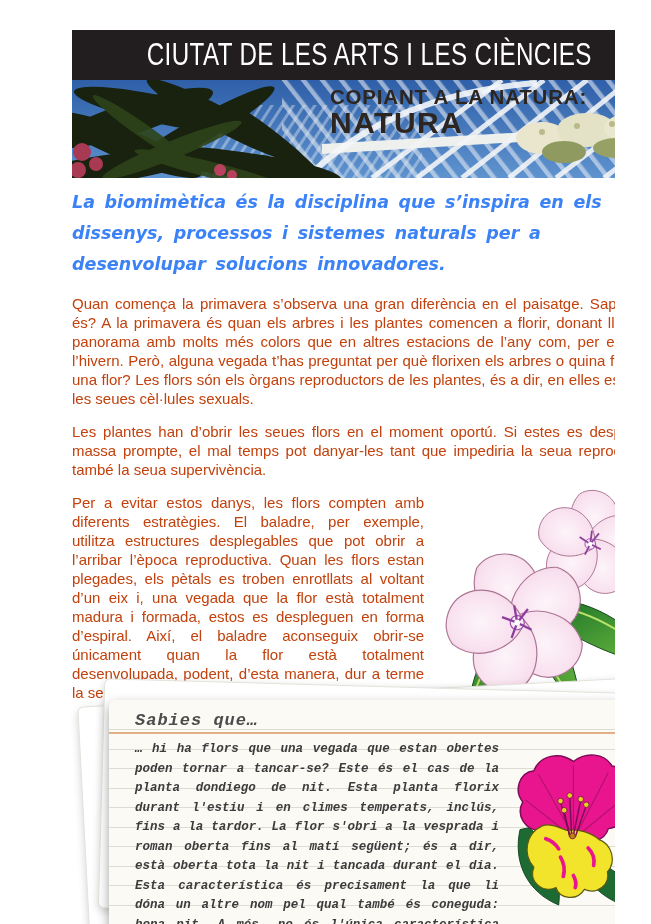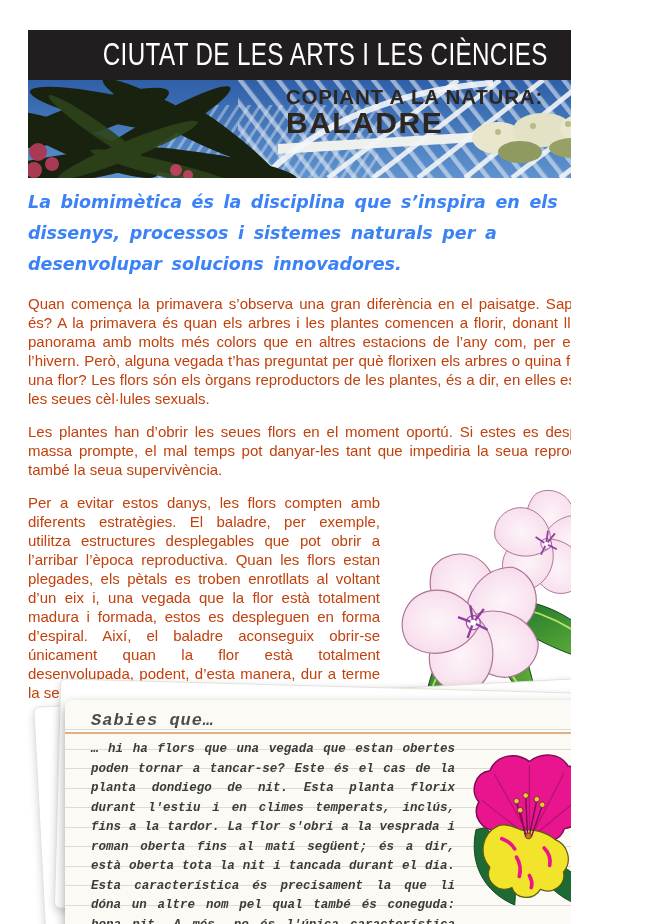--- a/index.html
+++ b/index.html
@@ -1,17 +1,17 @@
 <!DOCTYPE html>
 <html><head>
 <meta charset="utf-8">
 <style>
   html,body{margin:0;padding:0;background:#fff;}
   .page{position:relative;width:571px;height:924px;background:#fff;overflow:hidden;
-        font-family:"Liberation Sans",sans-serif;}
+        font-family:"Liberation Sans",sans-serif;margin-left:44px;}
   .content{position:absolute;left:28px;top:30px;width:595px;}
 
   
   .header-bar{height:50px;background:#221e1f;display:flex;align-items:center;justify-content:center;}
   .header-title{color:#fff;font-size:31px;font-weight:400;white-space:nowrap;
                 transform:scaleX(0.78);letter-spacing:0.5px;}
 
   
   .banner{position:relative;height:98px;overflow:hidden;}
   .banner svg.photo{position:absolute;inset:0;}
@@ -121,21 +121,21 @@
           <ellipse cx="492" cy="72" rx="22" ry="11" fill="#8f9a60"></ellipse>
           <ellipse cx="545" cy="68" rx="24" ry="10" fill="#97a065"></ellipse>
           <circle cx="470" cy="52" r="3" fill="#b9b98a"></circle>
             <circle cx="505" cy="46" r="3" fill="#b9b98a"></circle>
           <circle cx="540" cy="44" r="3" fill="#b9b98a"></circle>
             <circle cx="572" cy="52" r="3" fill="#b9b98a"></circle>
         </g>
       </svg>
       <div class="banner-text">
         <div class="banner-kicker">COPIANT A LA NATURA:</div>
-        <div class="banner-title">BALADRE</div>
+        <div class="banner-title">NATURA</div>
       </div>
     </div>
 
     <div class="intro">La biomimètica és la disciplina que s’inspira en els dissenys, processos i sistemes naturals per a desenvolupar solucions innovadores.</div>
 
     <div class="para">Quan comença la primavera s’observa una gran diferència en el paisatge. Saps quina és? A la primavera és quan els arbres i les plantes comencen a florir, donant lloc a un panorama amb molts més colors que en altres estacions de l’any com, per exemple, l’hivern. Però, alguna vegada t’has preguntat per què florixen els arbres o quina funció té una flor? Les flors són els òrgans reproductors de les plantes, és a dir, en elles es troben les seues cèl·lules sexuals.</div>
     <div class="para">Les plantes han d’obrir les seues flors en el moment oportú. Si estes es despleguen massa prompte, el mal temps pot danyar-les tant que impediria la seua reproducció i també la seua supervivència.</div>
 
     <div class="para-flex">
       <div class="para">Per a evitar estos danys, les flors compten amb diferents estratègies. El baladre, per exemple, utilitza estructures desplegables que pot obrir a l’arribar l’època reproductiva. Quan les flors estan plegades, els pètals es troben enrotllats al voltant d’un eix i, una vegada que la flor està totalment madura i formada, estos es despleguen en forma d’espiral. Així, el baladre aconseguix obrir-se únicament quan la flor està totalment desenvolupada, podent, d’esta manera, dur a terme la seua funció correctament.</div>

